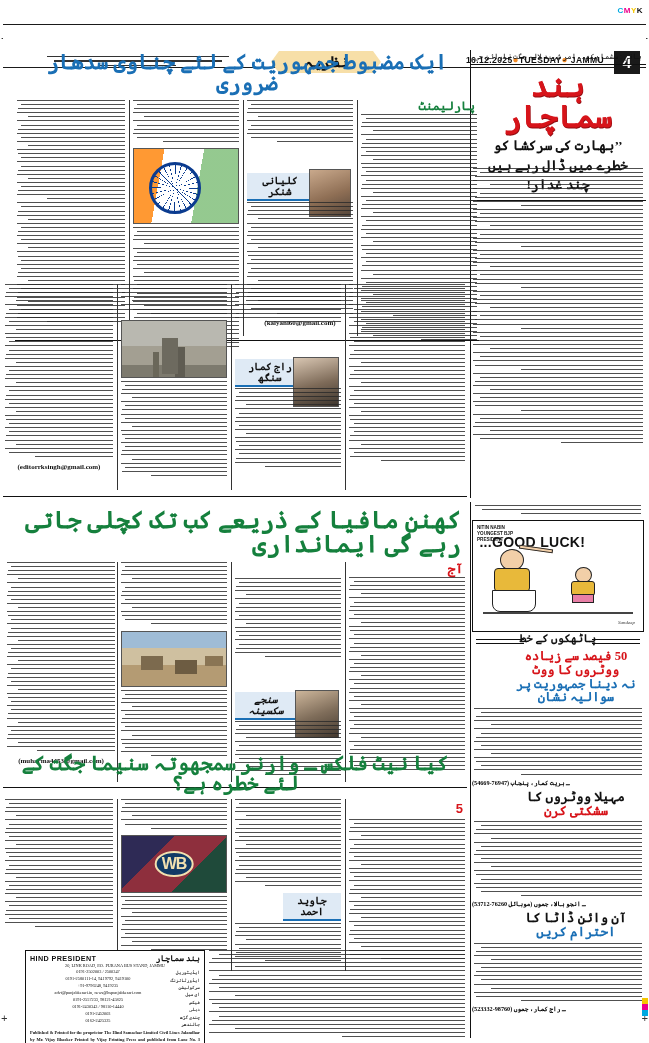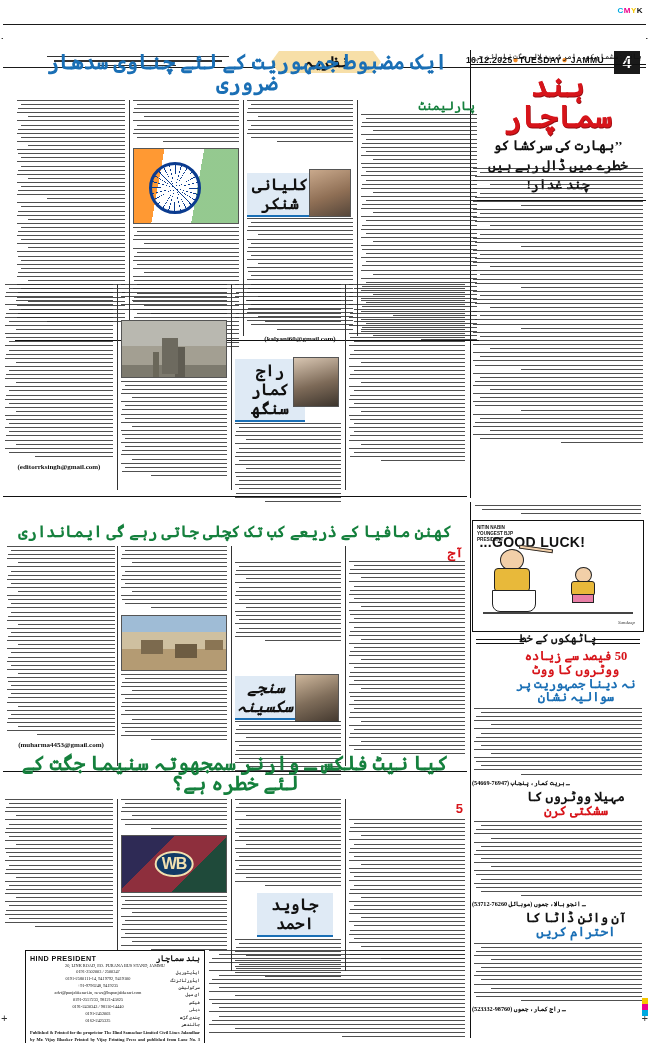--- a/index.html
+++ b/index.html
@@ -108,21 +108,21 @@
 
   .hl {
     direction:rtl; color:#1a6fb5; font-weight:bold; line-height:1;
     font-family:"Liberation Serif", serif;
   }
   .hl.black { color:#15803d; }
   .hl.red { color:#d7141a; }
 
   .byline-bar {
     background:#dfeaf5; border-bottom:2px solid #1a6fb5;
-    direction:rtl; text-align:center; font-size:16px; font-weight:bold;
+    direction:rtl; text-align:center; font-size:10px; font-weight:bold;
     padding:2px 4px; color:#111;
   }
   .photo {
     background:linear-gradient(150deg,#8a9aa6,#5d6b76 40%,#cbbba6 70%,#8f8578);
     border:0.6px solid #555;
   }
   .photo.flag {
     background:
       linear-gradient(105deg, rgba(255,255,255,0) 55%, rgba(255,255,255,.55) 56%),
       linear-gradient(100deg,#ff9933 0 26%, #ffffff 26% 60%, #138808 60% 100%);
@@ -876,21 +876,21 @@
               <div class="ln s4"></div>
               <div class="ln s5"></div>
           </div>
         </div>
       </div>
 
       <div class="sec-rule" style="margin:2px 0 0;"></div>
     </div>
 
     <div class="col" style="left:0; top:455px; width:464px;">
-      <div class="hl black" style="font-size:16px; padding:3px 6px 4px; text-align:center;margin-top:16px;">کھنن مافیا کے ذریعے کب تک کچلی جاتی رہے گی ایمانداری</div>
+      <div class="hl black" style="font-size:24px; padding:3px 6px 4px; ">کھنن مافیا کے ذریعے کب تک کچلی جاتی رہے گی ایمانداری</div>
 
       <div style="position:relative; height:225px;">
         <div class="colrule" style="left:114px; top:2px; height:220px;"></div>
         <div class="colrule" style="left:228px; top:2px; height:220px;"></div>
         <div class="colrule" style="left:342px; top:2px; height:220px;"></div>
 
         <div style="position:absolute; left:4px; top:2px; width:108px;">
           <div class="faux urdu">
             <div class="ln s1"></div>
               <div class="ln s2"></div>
@@ -1181,21 +1181,21 @@
               <div class="ln s4"></div>
               <div class="ln s2"></div>
               <div class="ln s1"></div>
             <div class="ln s2"></div>
               <div class="ln s4"></div>
               <div class="ln s1"></div>
               <div class="ln s3"></div>
             <div class="ln s1"></div>
               <div class="ln s5"></div>
           </div>
-          <div class="byline-bar" style="width:76px; margin:4px 8px 2px auto;">جاوید احمد</div>
+          <div class="byline-bar" style="width:58px; margin:4px 0 2px auto;">جاوید احمد</div>
           <div class="faux urdu">
             <div class="ln s1"></div>
               <div class="ln s2"></div>
               <div class="ln s4"></div>
               <div class="ln s1"></div>
             <div class="ln s3"></div>
               <div class="ln s1"></div>
               <div class="ln s2"></div>
               <div class="ln s4"></div>
             <div class="ln s1"></div>

